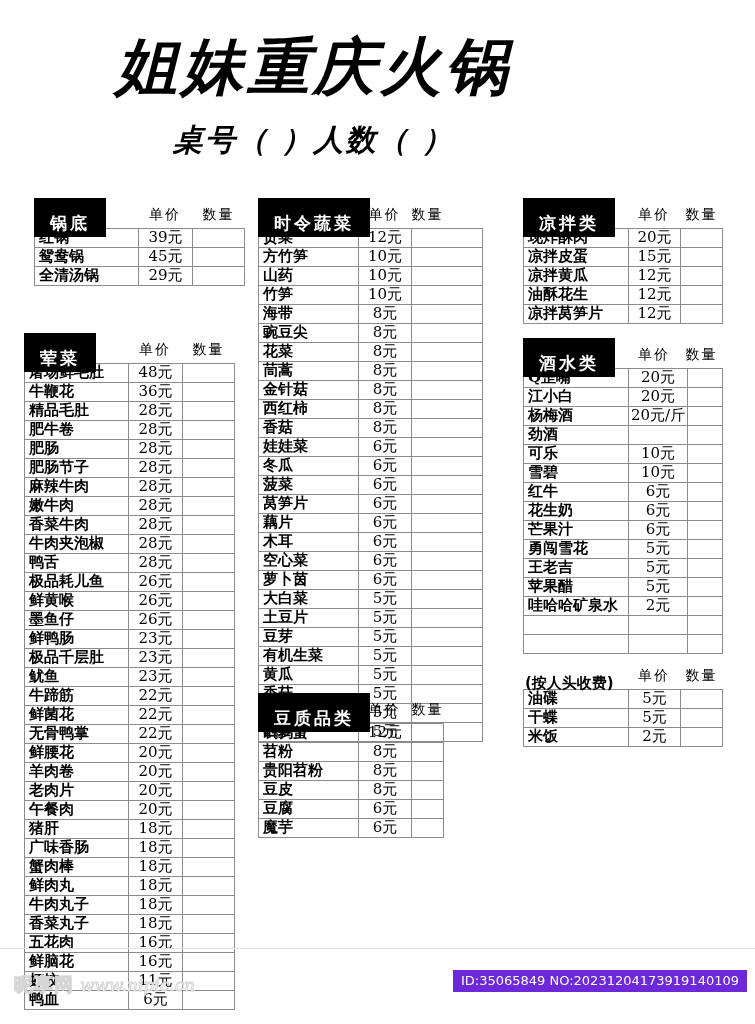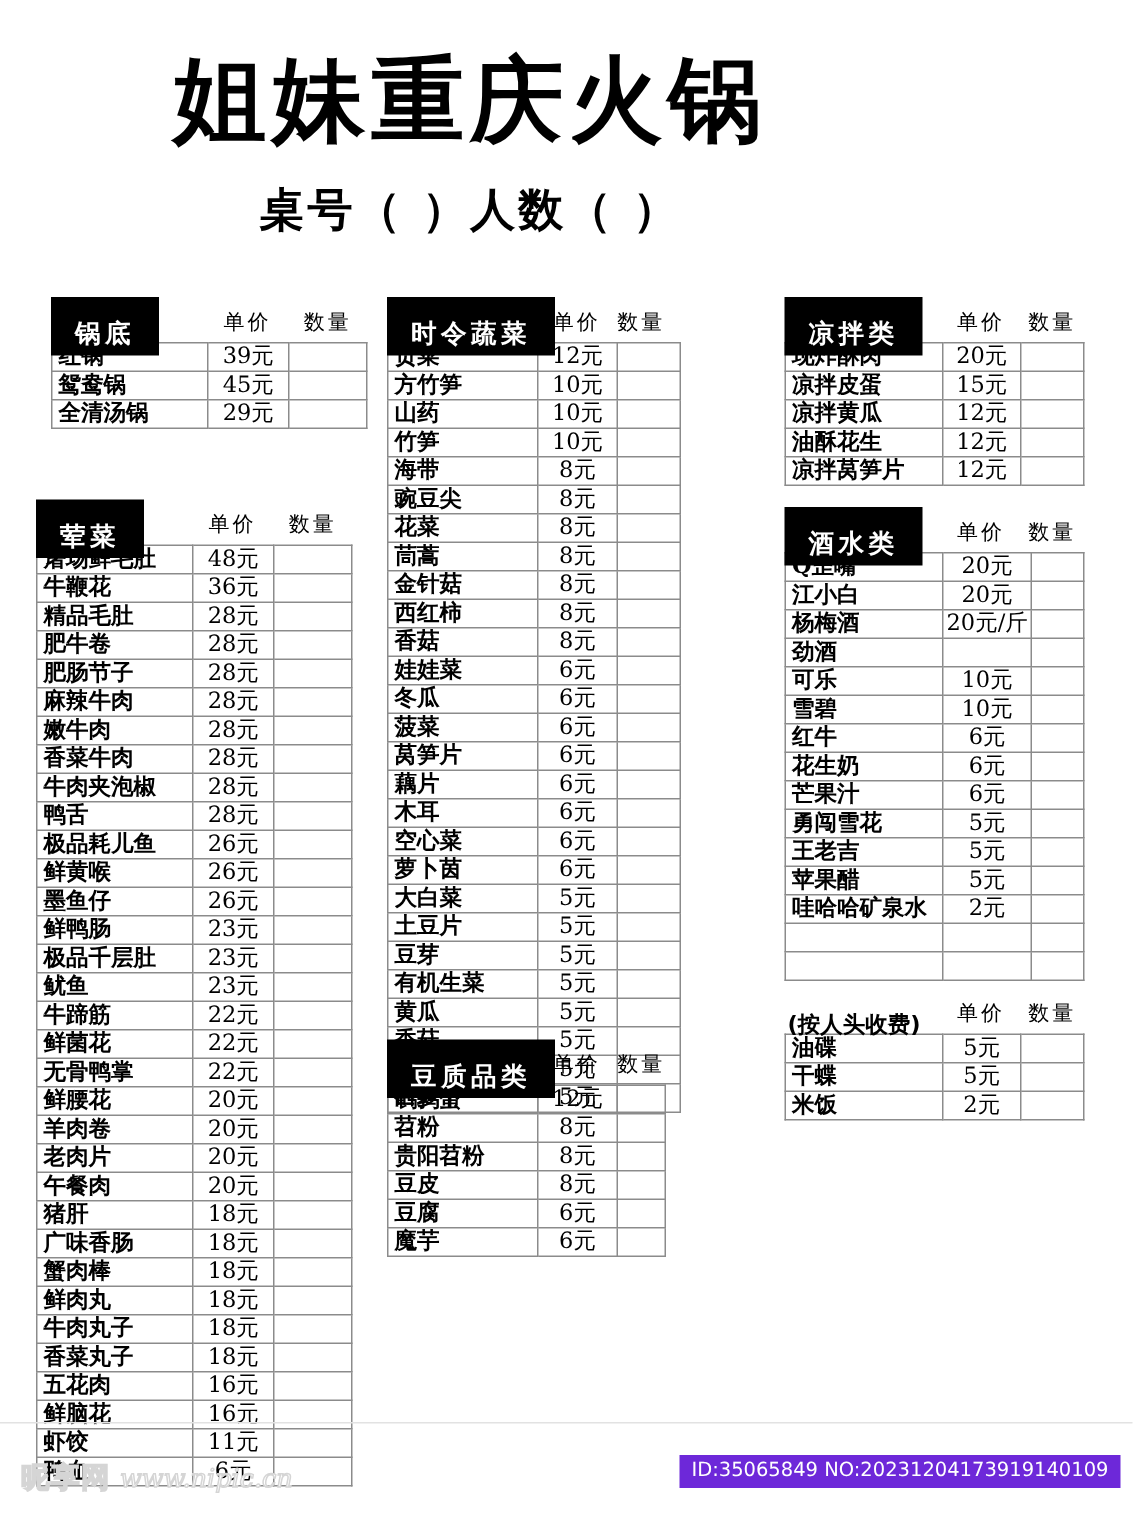--- a/index.html
+++ b/index.html
@@ -9,21 +9,21 @@
   }
   body {
     width: 755px; height: 1024px;
     position: relative;
     font-family: "DejaVu Serif", "Liberation Serif", serif;
     color: #000;
     overflow: hidden;
   }
 
   
-  #header { position: absolute; left: 0; top: 0; width: 627px; }
+  #header { position: absolute; left: 0; top: 0; width: 627px; font-style: italic; }
   #shop-title {
     text-align: center;
     font-size: 62px;
     line-height: 1;
     font-weight: bold;
     letter-spacing: 4px;
     margin-top: 36px;
     font-family: "DejaVu Sans", "Liberation Sans", sans-serif;
   }
   #table-people-line {
@@ -188,20 +188,25 @@
           <td class="name">精品毛肚</td>
           <td class="price">28元</td>
           <td class="qty"></td>
         </tr>
         <tr>
           <td class="name">肥牛卷</td>
           <td class="price">28元</td>
           <td class="qty"></td>
         </tr>
         <tr>
+          <td class="name">肥肠</td>
+          <td class="price">28元</td>
+          <td class="qty"></td>
+        </tr>
+        <tr>
           <td class="name">肥肠节子</td>
           <td class="price">28元</td>
           <td class="qty"></td>
         </tr>
         <tr>
           <td class="name">麻辣牛肉</td>
           <td class="price">28元</td>
           <td class="qty"></td>
         </tr>
         <tr>
@@ -336,21 +341,21 @@
         </tr>
         <tr>
           <td class="name">鸭血</td>
           <td class="price">6元</td>
           <td class="qty"></td>
         </tr>
       </tbody>
     </table>
   </div>
 
-<div class="section" style="left:258px; top:198px; width:196px;">
+<div class="section" style="left:258px; top:198px; width:225px;">
     <div class="sec-head"><span class="sec-badge">时令蔬菜</span><div class="col-labels" style="left: 100px;"><span class="lbl" style="width: 53px;">单价</span><span class="lbl" style="width: 33px;">数量</span></div></div>
     <table class="menu">
       <colgroup>
         <col style="width: 100px;">
         <col style="width: 53px;">
         <col>
       </colgroup>
       <tbody>
         <tr>
           <td class="name">贡菜</td>

